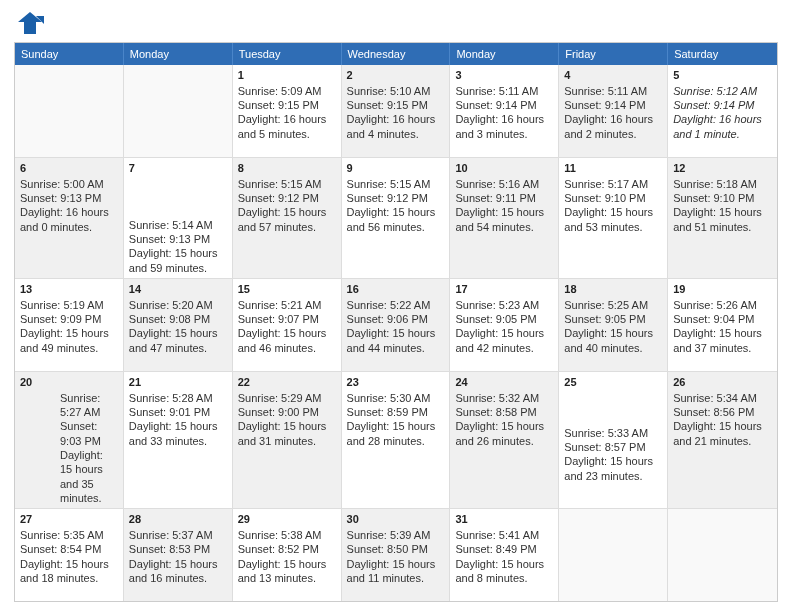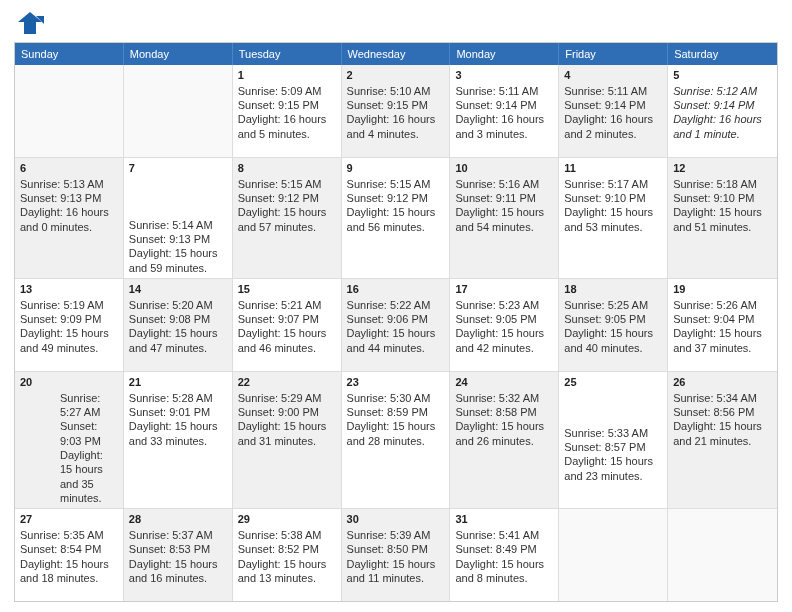--- a/index.html
+++ b/index.html
@@ -173,21 +173,21 @@
           <div class="cal-cell">
             <div class="day-num">5</div>
             <div class="cell-text" style="white-space: pre-line; font-style: italic;">Sunrise: 5:12 AM
 Sunset: 9:14 PM
 Daylight: 16 hours and 1 minute.</div>
           </div>
         </div>
         <div class="cal-week">
           <div class="cal-cell shaded">
             <div class="day-num">6</div>
-            <div class="cell-text" style="white-space: pre-line;">Sunrise: 5:13 AM
+            <div class="cell-text" style="white-space: pre-line;">Sunrise: 5:00 AM
 Sunset: 9:13 PM
 Daylight: 16 hours and 0 minutes.</div>
           </div>
           <div class="cal-cell">
             <div class="day-num">7</div>
             <div class="cell-text" style="white-space: pre-line; margin-top: 42px;">Sunrise: 5:14 AM
 Sunset: 9:13 PM
 Daylight: 15 hours and 59 minutes.</div>
           </div>
           <div class="cal-cell shaded">

